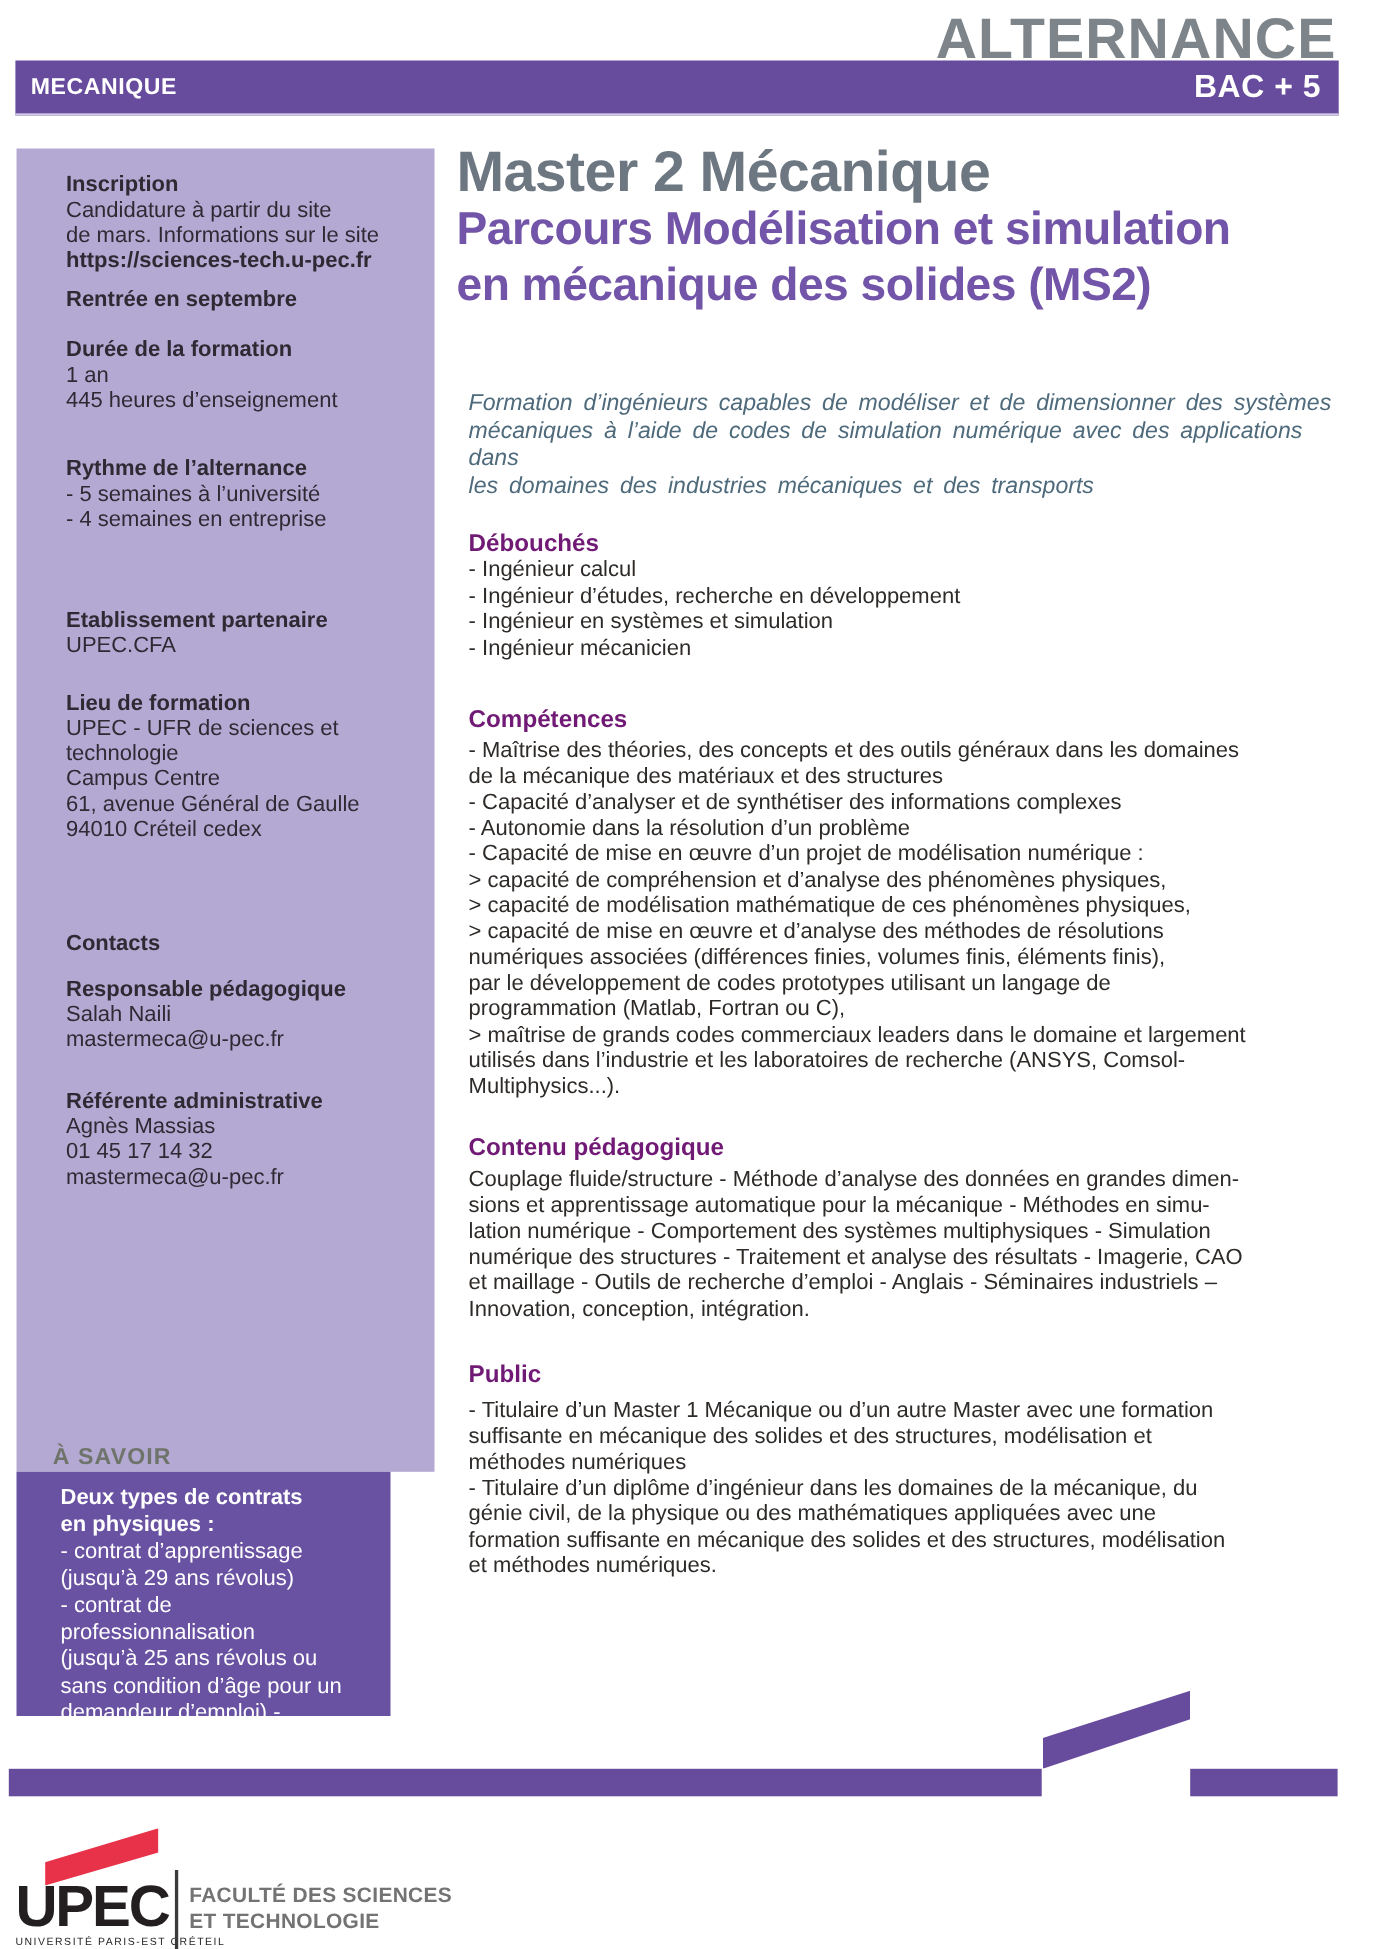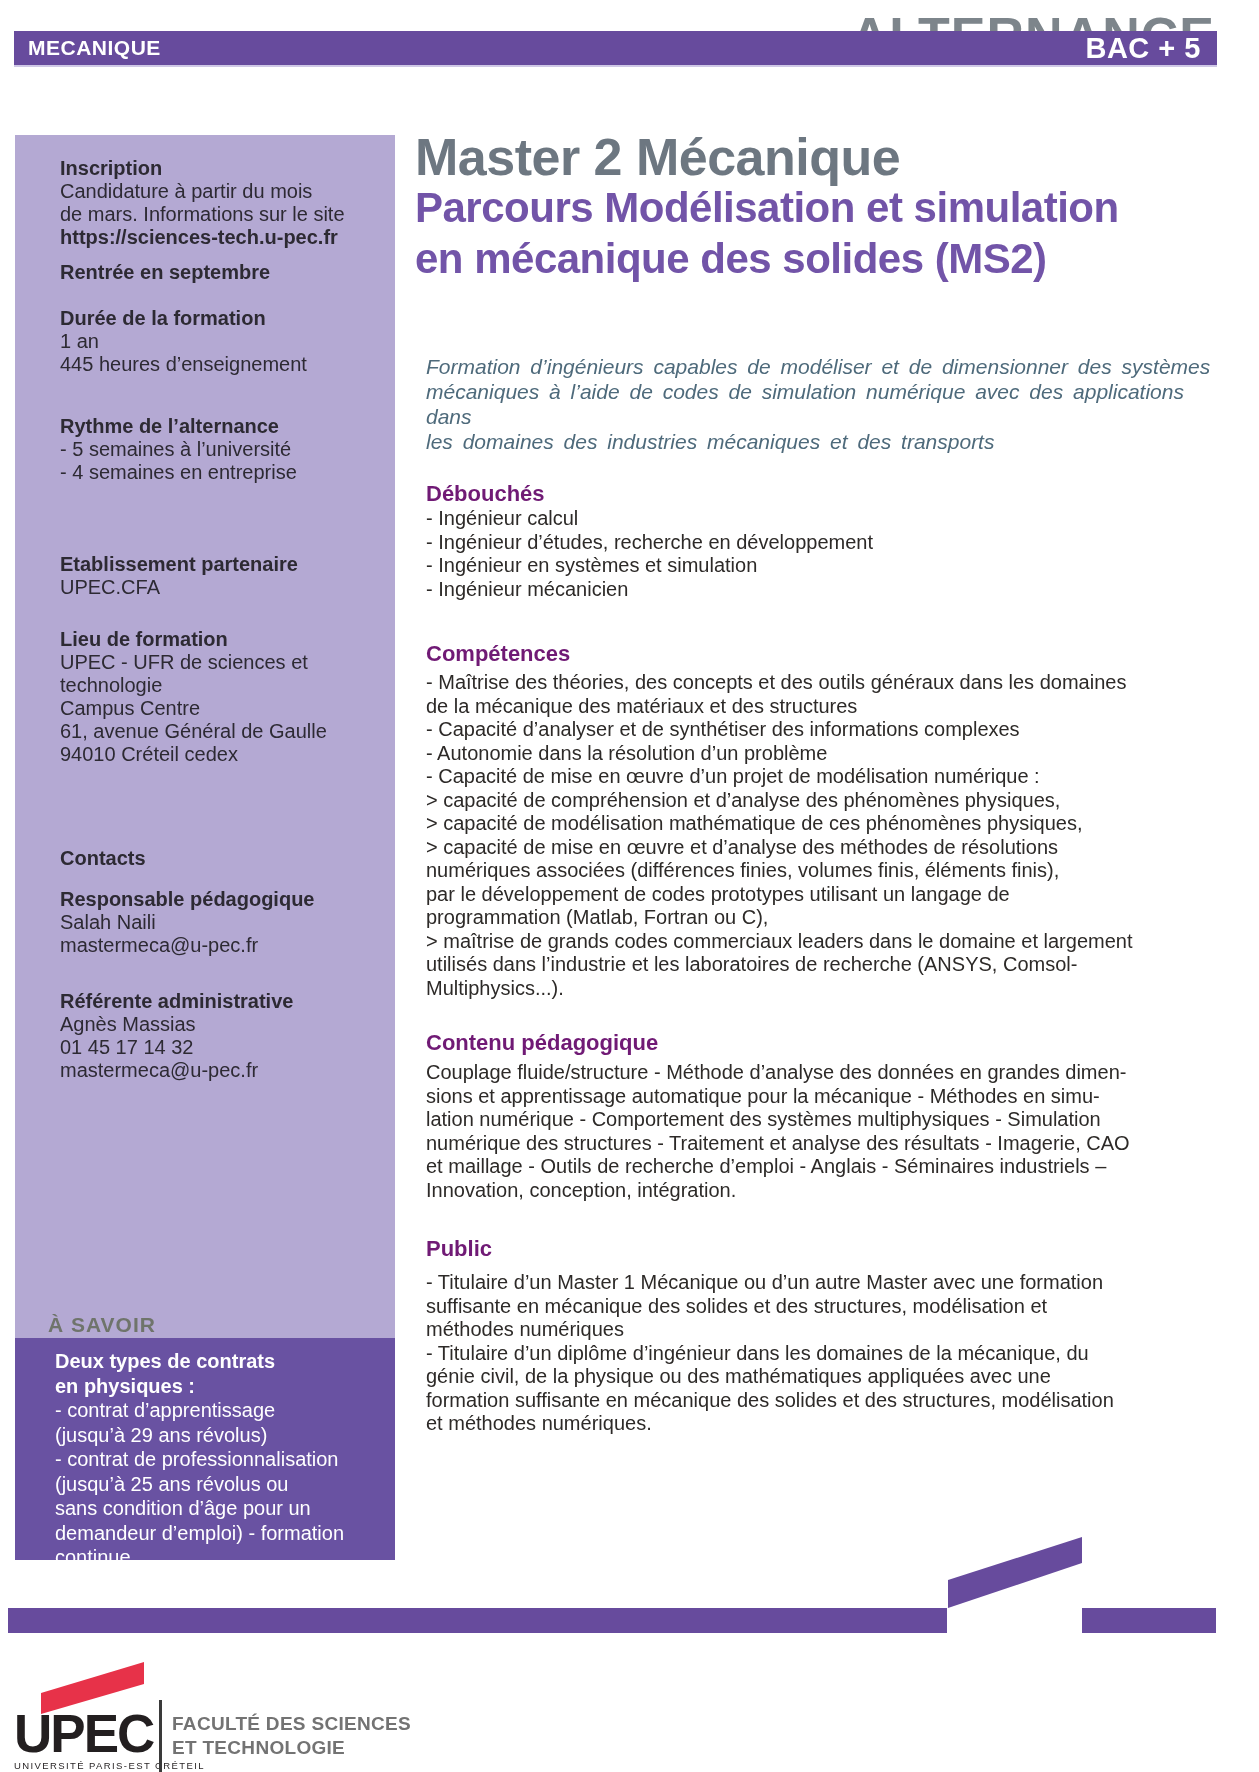--- a/index.html
+++ b/index.html
@@ -9,38 +9,38 @@
     -webkit-font-smoothing:antialiased;
   }
   .abs{position:absolute;}
 
   
   .alternance{
     top:6px;right:44px;font-size:52px;font-weight:bold;color:#7d858b;
     letter-spacing:1px;
   }
   .topbar{
-    left:14px;top:31px;width:1203px;height:36px;background:#674b9d;
+    left:14px;top:55px;width:1203px;height:50px;background:#674b9d;
     display:flex;align-items:center;justify-content:space-between;
     padding:0 16px 0 14px;box-sizing:border-box;
     border-bottom:2px solid #cfc8e6;
   }
   .mecanique{color:#fff;font-weight:bold;font-size:21px;letter-spacing:.5px;}
   .bac{color:#fff;font-weight:bold;font-size:29px;letter-spacing:.5px;}
 
   
   .sidebar{left:15px;top:135px;width:380px;height:1203px;background:#b4a9d3;}
   .sb{position:absolute;left:45px;color:#2d2a33;font-size:20px;line-height:23px;}
   .sb .h{font-weight:bold;}
   .b{font-weight:bold;}
   .sb .mt{margin-top:12px;}
   .asavoir{position:absolute;left:33px;top:1178px;color:#6f746b;font-weight:bold;
     font-size:21px;letter-spacing:1px;}
   .contractbox{
-    left:15px;top:1338px;width:380px;height:222px;background:#6952a2;
+    left:15px;top:1338px;width:340px;height:222px;background:#6952a2;
     color:#ffffff;box-sizing:border-box;padding:11px 20px 0 40px;
     font-size:20px;line-height:24.5px;
   }
   .contractbox .h{font-weight:bold;}
   .pre{white-space:pre-line;}
 
   
   .title1{left:415px;top:131px;font-size:52px;line-height:1;font-weight:bold;
     color:#6d7781;letter-spacing:-.5px;white-space:nowrap;}
   .title2{left:415px;top:187px;font-size:42px;line-height:1;font-weight:bold;
@@ -83,21 +83,21 @@
 <div class="abs alternance">ALTERNANCE</div>
 <div class="abs topbar">
   <span class="mecanique">MECANIQUE</span>
   <span class="bac">BAC + 5</span>
 </div>
 
 <div class="abs sidebar">
 
   <div class="sb" style="top:22px;">
     <div class="h">Inscription</div>
-    <div>Candidature à partir du mois</div>
+    <div>Candidature à partir du site</div>
     <div>de mars. Informations sur le site</div>
     <div class="b">https://sciences-tech.u-pec.fr</div>
     <div class="b mt">Rentrée en septembre</div>
   </div>
 
   <div class="sb" style="top:172px;">
     <div class="h">Durée de la formation</div>
     <div>1 an</div>
     <div>445 heures d’enseignement</div>
   </div>

